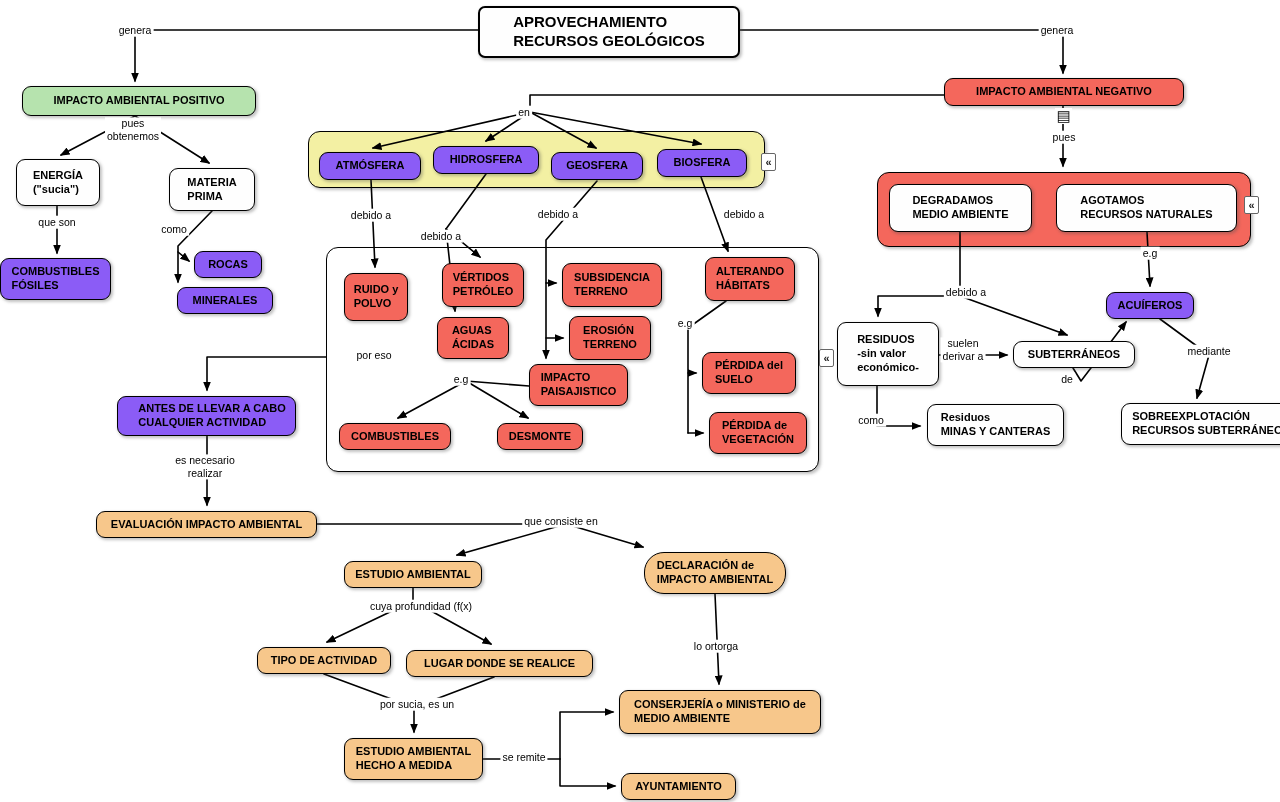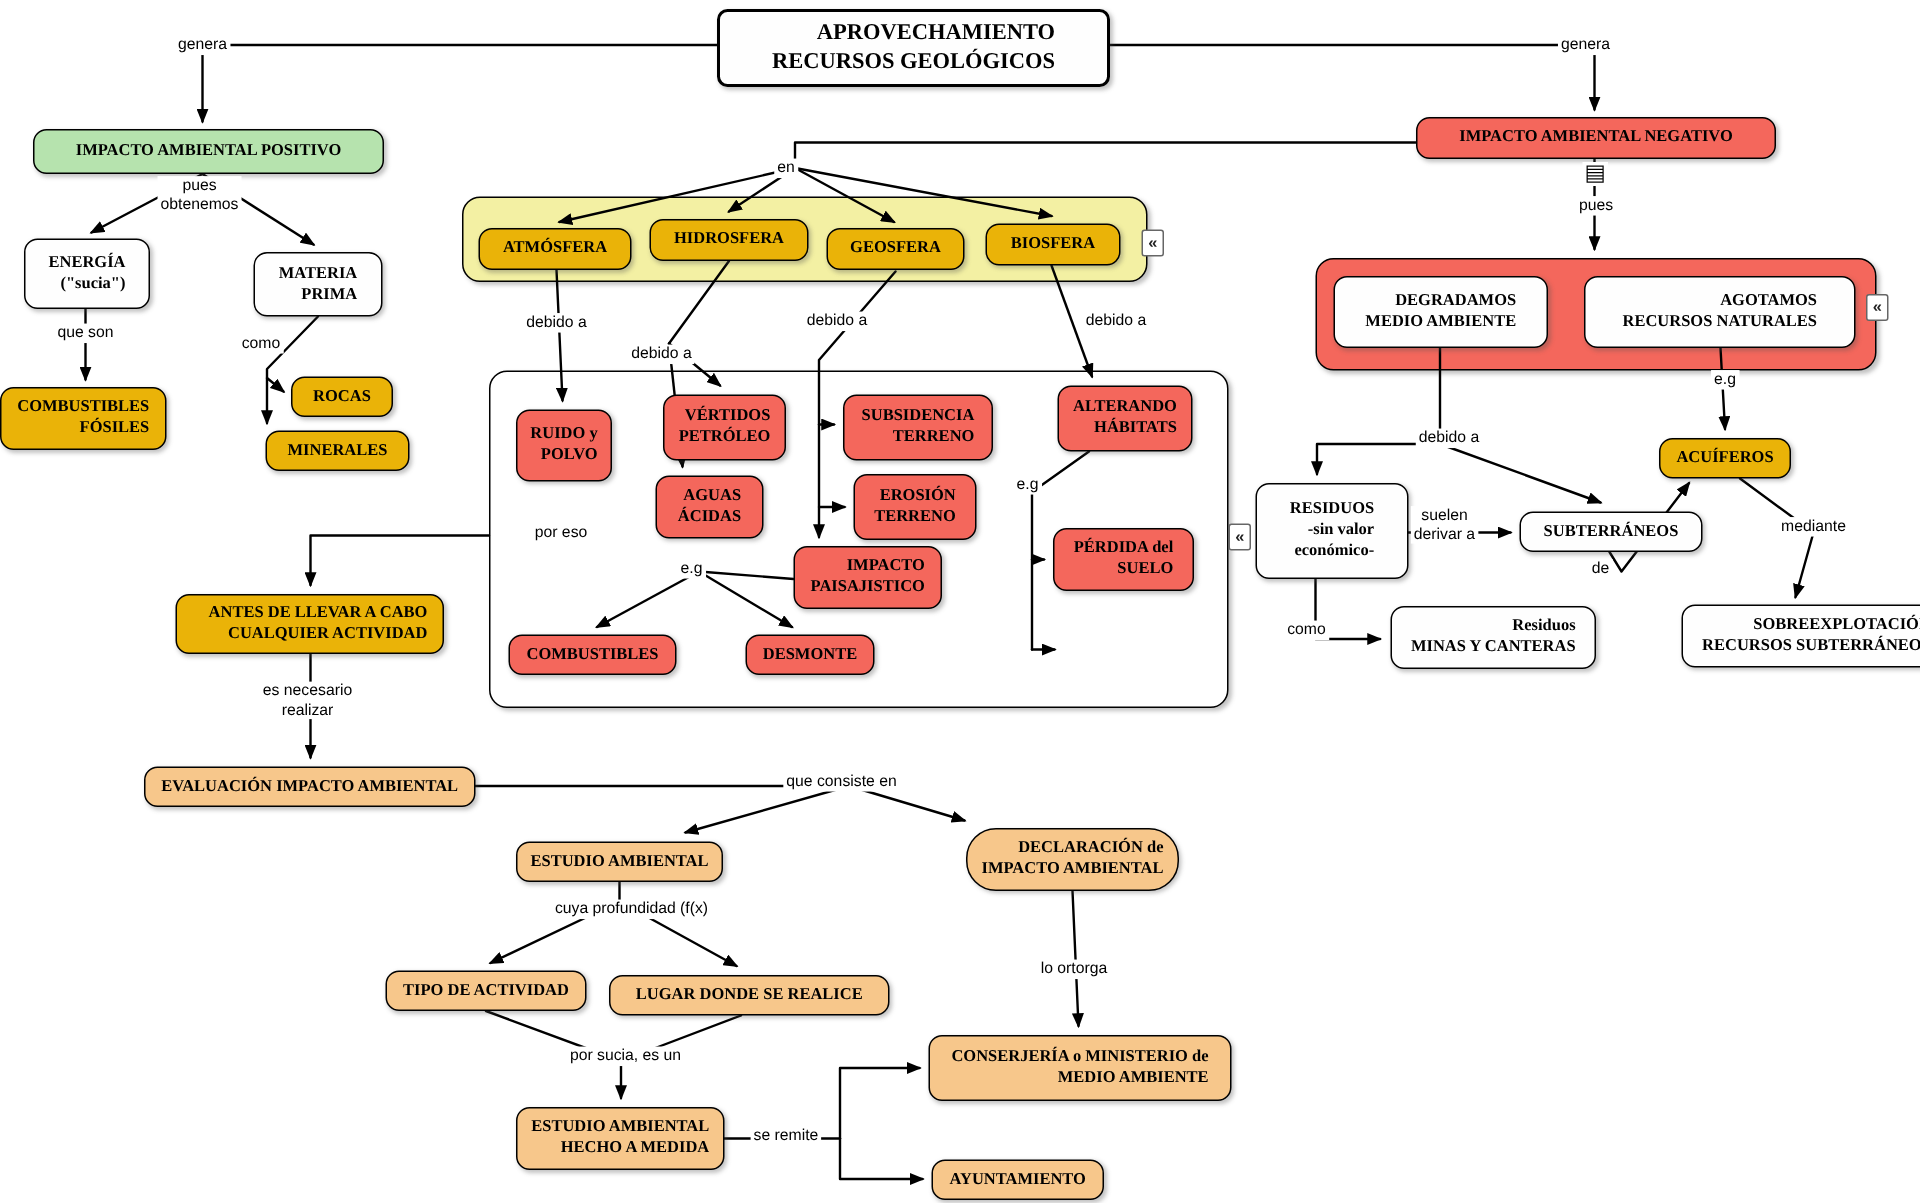--- a/index.html
+++ b/index.html
@@ -4,25 +4,25 @@
 <style>
   html,body{margin:0;padding:0;background:#fff;}
   #canvas{position:relative;width:1280px;height:802px;background:#fff;overflow:hidden;
           font-family:"Liberation Sans",sans-serif;color:#000;}
   .wrap{position:absolute;border:1px solid #000;border-radius:12px;
         box-shadow:2px 2px 3px rgba(80,80,80,.35);}
   .w-yellow{background:#f3f0a3;}
   .w-red{background:#f4675c;}
   .w-white{background:#ffffff;}
   .node{position:absolute;display:flex;align-items:center;justify-content:center;
-        text-align:right;border:1px solid #000;border-radius:9px;font-weight:bold;
+        text-align:left;border:1px solid #000;border-radius:9px;font-weight:bold;
         font-size:11px;line-height:1.25;white-space:pre-line;padding:1px 3px;
-        box-shadow:1.5px 1.5px 3px rgba(80,80,80,.35);box-sizing:border-box;font-family:Liberation Serif, serif;}
+        box-shadow:1.5px 1.5px 3px rgba(80,80,80,.35);box-sizing:border-box;}
   .n-white{background:#fefefe;}
-  .n-light{background:#eab308;}
+  .n-light{background:#8b5cf6;}
   .n-green{background:#b6e3ae;}
   .n-red{background:#f4675c;}
   .n-orange{background:#f7c78b;}
   .title{font-size:15px;border-width:2px;border-radius:7px;}
   .lbl{position:absolute;transform:translate(-50%,-50%);font-size:10.5px;
        background:#fff;padding:0 2px;text-align:center;white-space:pre-line;line-height:1.2;}
   .chev{position:absolute;width:13px;height:16px;border:1px solid #666;background:#fff;
         font-size:11px;font-weight:bold;display:flex;align-items:center;justify-content:center;
         border-radius:2px;color:#222;}
   .ricon{position:absolute;width:17px;height:16px;font-size:15px;line-height:16px;
@@ -126,20 +126,22 @@
   <div class="node n-red" style="left:562px;top:263px;width:100px;height:44px;">SUBSIDENCIA
 TERRENO</div>
   <div class="node n-red" style="left:569px;top:316px;width:82px;height:44px;">EROSIÓN
 TERRENO</div>
   <div class="node n-red" style="left:529px;top:364px;width:99px;height:42px;">IMPACTO
 PAISAJISTICO</div>
   <div class="node n-red" style="left:681px;top:257px;width:90px;height:44px;margin-left:24px;">ALTERANDO
 HÁBITATS</div>
   <div class="node n-red" style="left:702px;top:352px;width:94px;height:42px;">PÉRDIDA del
 SUELO</div>
+  <div class="node n-red" style="left:709px;top:412px;width:98px;height:42px;">PÉRDIDA de
+VEGETACIÓN</div>
   <div class="node n-red" style="left:339px;top:423px;width:112px;height:27px;">COMBUSTIBLES</div>
   <div class="node n-red" style="left:497px;top:423px;width:86px;height:27px;">DESMONTE</div>
 
   <div class="node n-red" style="left:944px;top:78px;width:240px;height:28px;">IMPACTO AMBIENTAL NEGATIVO</div>
   <div class="node n-white" style="left:889px;top:184px;width:143px;height:48px;">DEGRADAMOS
 MEDIO AMBIENTE</div>
   <div class="node n-white" style="left:1056px;top:184px;width:181px;height:48px;">AGOTAMOS
 RECURSOS NATURALES</div>
   <div class="node n-white" style="left:837px;top:322px;width:102px;height:64px;">RESIDUOS
 -sin valor

